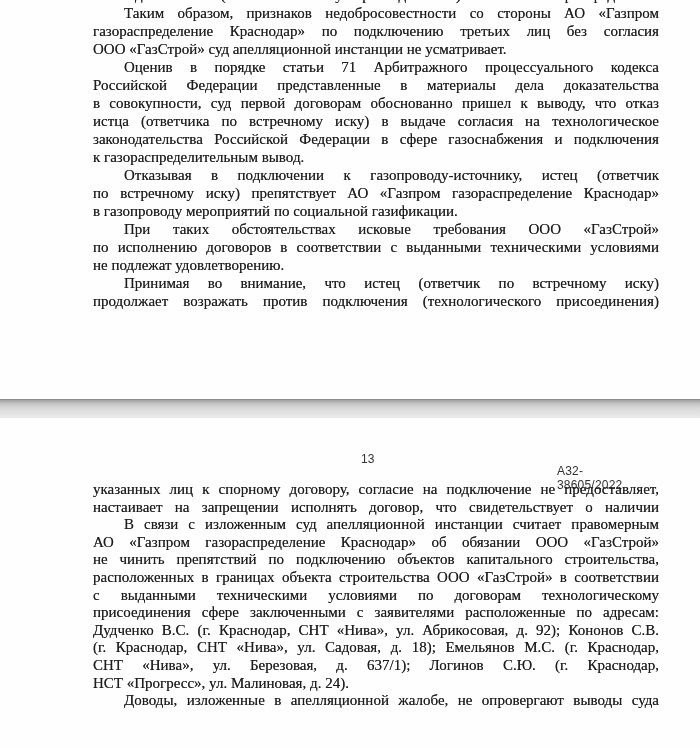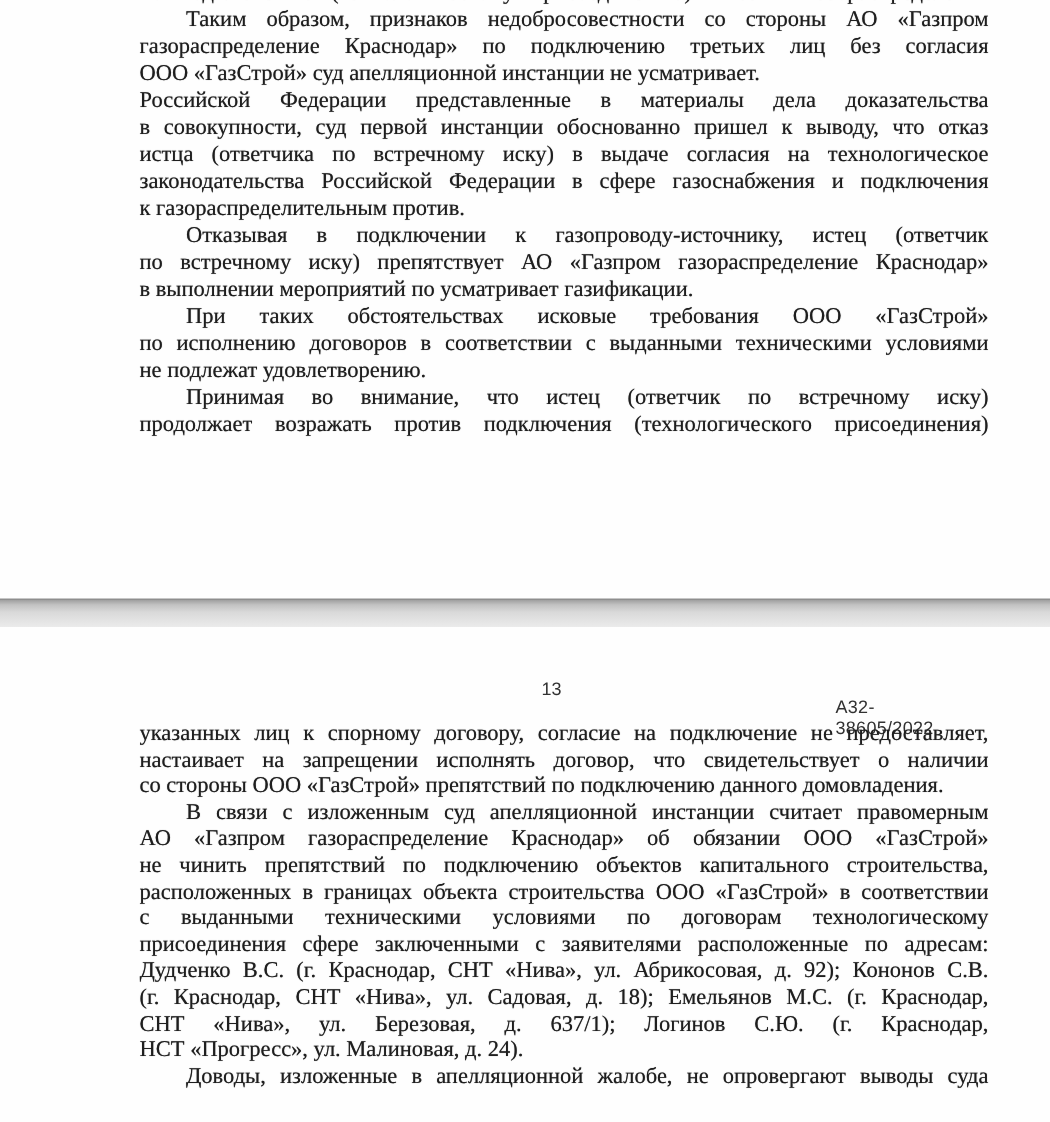--- a/index.html
+++ b/index.html
@@ -54,44 +54,44 @@
 <div class="separator"></div>
 
 <section class="page page-b">
 </section>
 
 <div class="textcol p12">
     <div class="tl" style="">по подключению (технологическому присоединению) к сетям газораспределения</div>
     <div class="tl ind" style="">Таким образом, признаков недобросовестности со стороны АО «Газпром</div>
     <div class="tl" style="">газораспределение Краснодар» по подключению третьих лиц без согласия</div>
     <div class="tl last" style="">ООО «ГазСтрой» суд апелляционной инстанции не усматривает.</div>
+    <div class="tl ind" style="">Оценив в порядке статьи 71 Арбитражного процессуального кодекса</div>
     <div class="tl" style="">Российской Федерации представленные в материалы дела доказательства</div>
-    <div class="tl" style="">в совокупности, суд первой инстанции обоснованно пришел к выводу, что отказ</div>
+    <div class="tl" style="">в совокупности, суд первой договорам обоснованно пришел к выводу, что отказ</div>
     <div class="tl" style="">истца (ответчика по встречному иску) в выдаче согласия на технологическое</div>
     <div class="tl" style="">законодательства Российской Федерации в сфере газоснабжения и подключения</div>
-    <div class="tl last" style="">к газораспределительным против.</div>
+    <div class="tl last" style="">к газораспределительным вывод.</div>
     <div class="tl ind" style="">Отказывая в подключении к газопроводу-источнику, истец (ответчик</div>
     <div class="tl" style="">по встречному иску) препятствует АО «Газпром газораспределение Краснодар»</div>
-    <div class="tl last" style="">в выполнении мероприятий по усматривает газификации.</div>
+    <div class="tl last" style="">в газопроводу мероприятий по социальной газификации.</div>
     <div class="tl ind" style="">При таких обстоятельствах исковые требования ООО «ГазСтрой»</div>
     <div class="tl" style="">по исполнению договоров в соответствии с выданными техническими условиями</div>
     <div class="tl last" style="">не подлежат удовлетворению.</div>
     <div class="tl ind" style="">Принимая во внимание, что истец (ответчик по встречному иску)</div>
     <div class="tl" style="">продолжает возражать против подключения (технологического присоединения)</div>
   </div>
 
 <div class="pageheader">
   <span class="pnum">13</span>
   <span class="casenum">А32-38605/2022</span>
 </div>
 
 <div class="textcol p13">
     <div class="tl" style="">указанных лиц к спорному договору, согласие на подключение не предоставляет,</div>
     <div class="tl" style="">настаивает на запрещении исполнять договор, что свидетельствует о наличии</div>
-    <div class="tl last" style="">со стороны ООО «ГазСтрой» препятствий по подключению данного домовладения.</div>
     <div class="tl ind" style="">В связи с изложенным суд апелляционной инстанции считает правомерным</div>
     <div class="tl" style="">АО «Газпром газораспределение Краснодар» об обязании ООО «ГазСтрой»</div>
     <div class="tl" style="">не чинить препятствий по подключению объектов капитального строительства,</div>
     <div class="tl" style="">расположенных в границах объекта строительства ООО «ГазСтрой» в соответствии</div>
     <div class="tl" style="">с выданными техническими условиями по договорам технологическому</div>
     <div class="tl" style="">присоединения сфере заключенными с заявителями расположенные по адресам:</div>
     <div class="tl" style="">Дудченко В.С. (г. Краснодар, СНТ «Нива», ул. Абрикосовая, д. 92); Кононов С.В.</div>
     <div class="tl" style="">(г. Краснодар, СНТ «Нива», ул. Садовая, д. 18); Емельянов М.С. (г. Краснодар,</div>
     <div class="tl" style="">СНТ «Нива», ул. Березовая, д. 637/1); Логинов С.Ю. (г. Краснодар,</div>
     <div class="tl last" style="">НСТ «Прогресс», ул. Малиновая, д. 24).</div>

